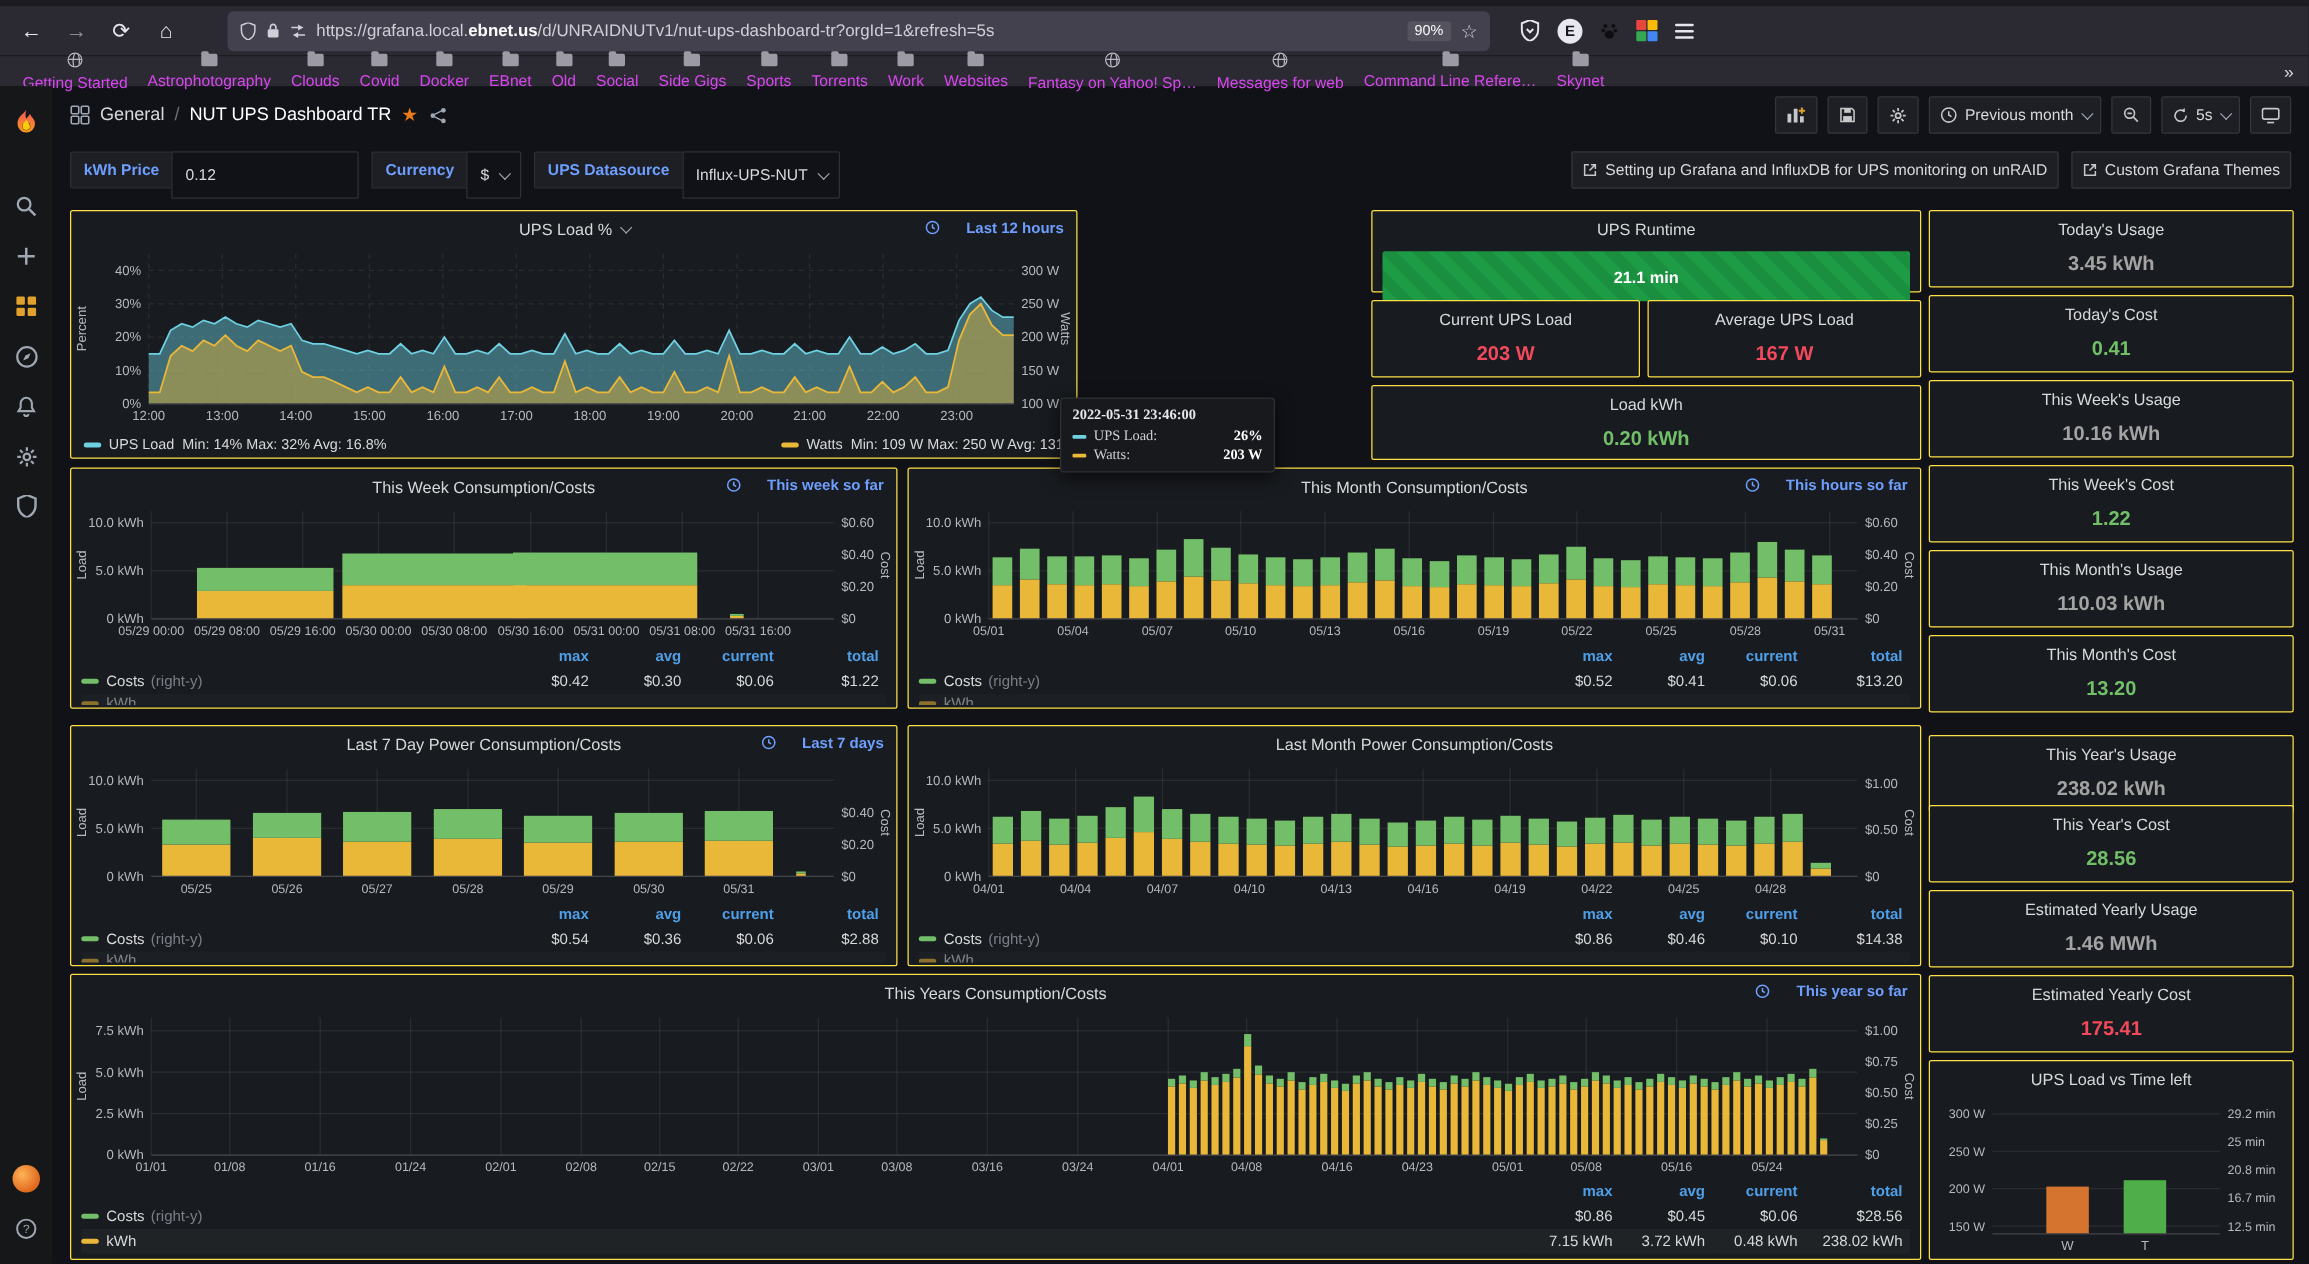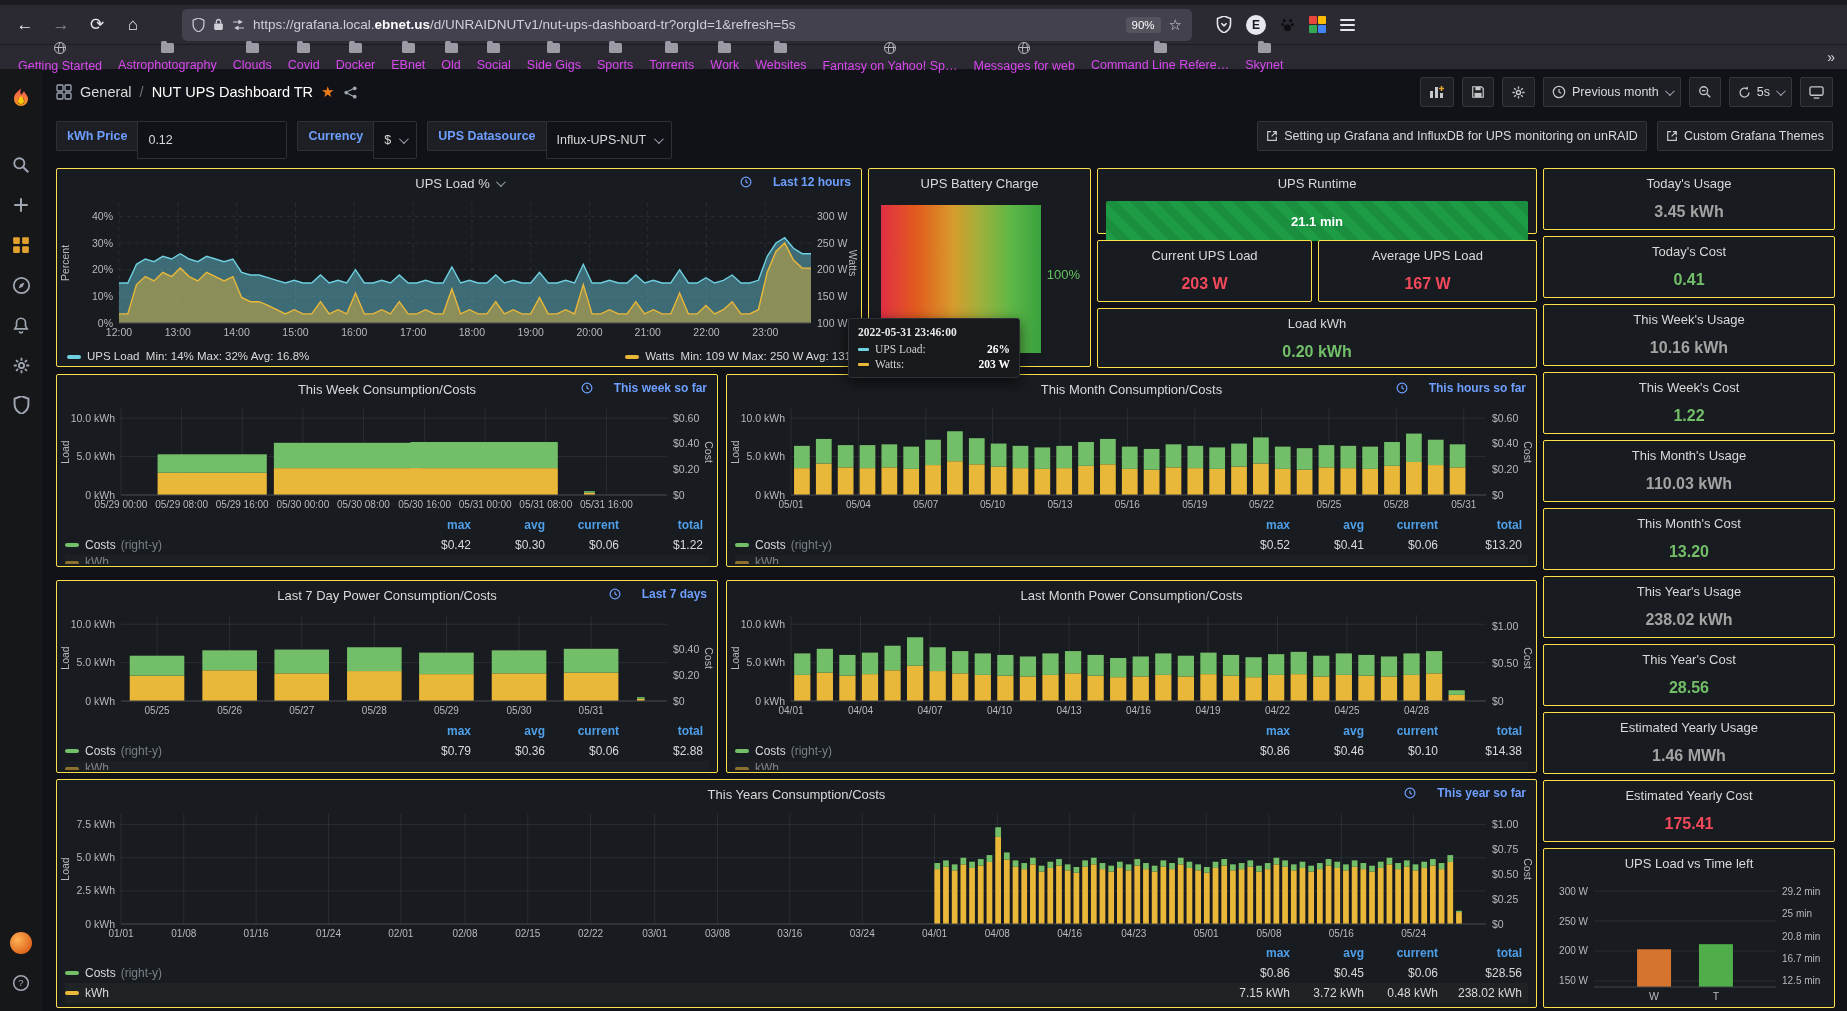--- a/index.html
+++ b/index.html
@@ -454,25 +454,20 @@
         <path d="M62.0 116.9 L70.8 116.9 L79.5 87.6 L88.3 79.6 L97.0 83.9 L105.8 75.3 L114.6 79.6 L123.3 71.1 L132.1 79.6 L140.8 83.9 L149.6 75.3 L158.4 79.6 L167.1 83.9 L175.9 79.6 L184.6 100.4 L193.4 104.7 L202.2 104.7 L210.9 108.4 L219.7 112.7 L228.4 116.9 L237.2 112.7 L245.9 116.9 L254.7 116.9 L263.5 104.7 L272.2 116.9 L281.0 112.7 L289.7 116.9 L298.5 96.1 L307.3 116.9 L316.0 116.9 L324.8 112.7 L333.5 116.9 L342.3 104.7 L351.1 116.9 L359.8 116.9 L368.6 112.7 L377.3 116.9 L386.1 116.9 L394.9 91.9 L403.6 116.9 L412.4 112.7 L421.1 116.9 L429.9 116.9 L438.7 104.7 L447.4 116.9 L456.2 112.7 L464.9 116.9 L473.7 116.9 L482.5 100.4 L491.2 116.9 L500.0 116.9 L508.7 112.7 L517.5 116.9 L526.3 87.6 L535.0 116.9 L543.8 116.9 L552.5 112.7 L561.3 116.9 L570.1 116.9 L578.8 104.7 L587.6 116.9 L596.3 112.7 L605.1 116.9 L613.8 116.9 L622.6 96.1 L631.4 116.9 L640.1 116.9 L648.9 108.4 L657.6 116.9 L666.4 112.7 L675.2 104.7 L683.9 116.9 L692.7 116.9 L701.4 112.7 L710.2 75.3 L719.0 54.5 L727.7 46.0 L736.5 63.1 L745.2 71.1 L754.0 71.1 L754 126 L62 126 Z" fill="rgba(234,184,57,0.45)"></path>
         <path d="M62.0 116.9 L70.8 116.9 L79.5 87.6 L88.3 79.6 L97.0 83.9 L105.8 75.3 L114.6 79.6 L123.3 71.1 L132.1 79.6 L140.8 83.9 L149.6 75.3 L158.4 79.6 L167.1 83.9 L175.9 79.6 L184.6 100.4 L193.4 104.7 L202.2 104.7 L210.9 108.4 L219.7 112.7 L228.4 116.9 L237.2 112.7 L245.9 116.9 L254.7 116.9 L263.5 104.7 L272.2 116.9 L281.0 112.7 L289.7 116.9 L298.5 96.1 L307.3 116.9 L316.0 116.9 L324.8 112.7 L333.5 116.9 L342.3 104.7 L351.1 116.9 L359.8 116.9 L368.6 112.7 L377.3 116.9 L386.1 116.9 L394.9 91.9 L403.6 116.9 L412.4 112.7 L421.1 116.9 L429.9 116.9 L438.7 104.7 L447.4 116.9 L456.2 112.7 L464.9 116.9 L473.7 116.9 L482.5 100.4 L491.2 116.9 L500.0 116.9 L508.7 112.7 L517.5 116.9 L526.3 87.6 L535.0 116.9 L543.8 116.9 L552.5 112.7 L561.3 116.9 L570.1 116.9 L578.8 104.7 L587.6 116.9 L596.3 112.7 L605.1 116.9 L613.8 116.9 L622.6 96.1 L631.4 116.9 L640.1 116.9 L648.9 108.4 L657.6 116.9 L666.4 112.7 L675.2 104.7 L683.9 116.9 L692.7 116.9 L701.4 112.7 L710.2 75.3 L719.0 54.5 L727.7 46.0 L736.5 63.1 L745.2 71.1 L754.0 71.1 " fill="none" stroke="#eab839" stroke-width="1.4"></path>
         <line x1="62" y1="126" x2="754" y2="126" stroke="#43454a"></line>
       </svg>
     <div class="legend-row">
       <span><span class="dash" style="background:#6ed0e0"></span><span>UPS Load</span>&nbsp;&nbsp;<span>Min: 14%  Max: 32%  Avg: 16.8%</span></span>
       <span><span class="dash" style="background:#eab839"></span><span>Watts</span>&nbsp;&nbsp;<span>Min: 109 W  Max: 250 W  Avg: 131</span></span>
     </div>
   </div>
 
-  <div class="panel" style="left:868px;top:168px;width:223px;height:199px">
-    <div class="ptitle">UPS Battery Charge</div>
-    <div class="batt-grad"></div>
-    <div class="batt-val">100%</div>
-  </div>
 
   <div class="panel" style="left:1097px;top:168px;width:440px;height:66px">
     <div class="ptitle">UPS Runtime</div>
     <div class="runtime-bar">21.1 min</div>
   </div>
   <div class="panel" style="left:1097px;top:240px;width:215px;height:62px">
     <div class="ptitle">Current UPS Load</div>
     <div class="pvalue red">203 W</div>
   </div>
   <div class="panel" style="left:1318px;top:240px;width:219px;height:62px">
@@ -743,21 +738,21 @@
         <div></div>
         <div class="hcell">max</div>
         <div class="hcell">avg</div>
         <div class="hcell">current</div>
         <div class="hcell">total</div>
         <div class="lcell">
           <span class="dash" style="background:#73bf69"></span>
           <span>Costs</span>
           <span class="sub">(right-y)</span>
         </div>
-        <div class="vcell">$0.79</div>
+        <div class="vcell">$0.54</div>
         <div class="vcell">$0.36</div>
         <div class="vcell">$0.06</div>
         <div class="vcell">$2.88</div>
         <div class="cliprow rowband" style="grid-column: 1 / span 5;"><span class="dash" style="background:#eab839"></span><span style="font-size:12px;color:#d8d9da">kWh</span></div>
       </div>
   </div>
 
   <div class="panel" style="left:726px;top:580px;width:811px;height:193px">
     <div class="ptitle">
         <span>Last Month Power Consumption/Costs</span>
@@ -1110,21 +1105,21 @@
         <div class="pvalue green">1.22</div>
       </div>
       <div class="panel" style="left: 1543px; top: 440px; width: 292px; height: 62px;">
         <div class="ptitle">This Month's Usage</div>
         <div class="pvalue white">110.03 kWh</div>
       </div>
       <div class="panel" style="left: 1543px; top: 508px; width: 292px; height: 62px;">
         <div class="ptitle">This Month's Cost</div>
         <div class="pvalue green">13.20</div>
       </div>
-      <div class="panel" style="left: 1543px; top: 576px; width: 292px; height: 62px;">
+      <div class="panel" style="left: 1543px; top: 588px; width: 292px; height: 62px;">
         <div class="ptitle">This Year's Usage</div>
         <div class="pvalue white">238.02 kWh</div>
       </div>
       <div class="panel" style="left: 1543px; top: 644px; width: 292px; height: 62px;">
         <div class="ptitle">This Year's Cost</div>
         <div class="pvalue green">28.56</div>
       </div>
       <div class="panel" style="left: 1543px; top: 712px; width: 292px; height: 62px;">
         <div class="ptitle">Estimated Yearly Usage</div>
         <div class="pvalue white">1.46 MWh</div>

